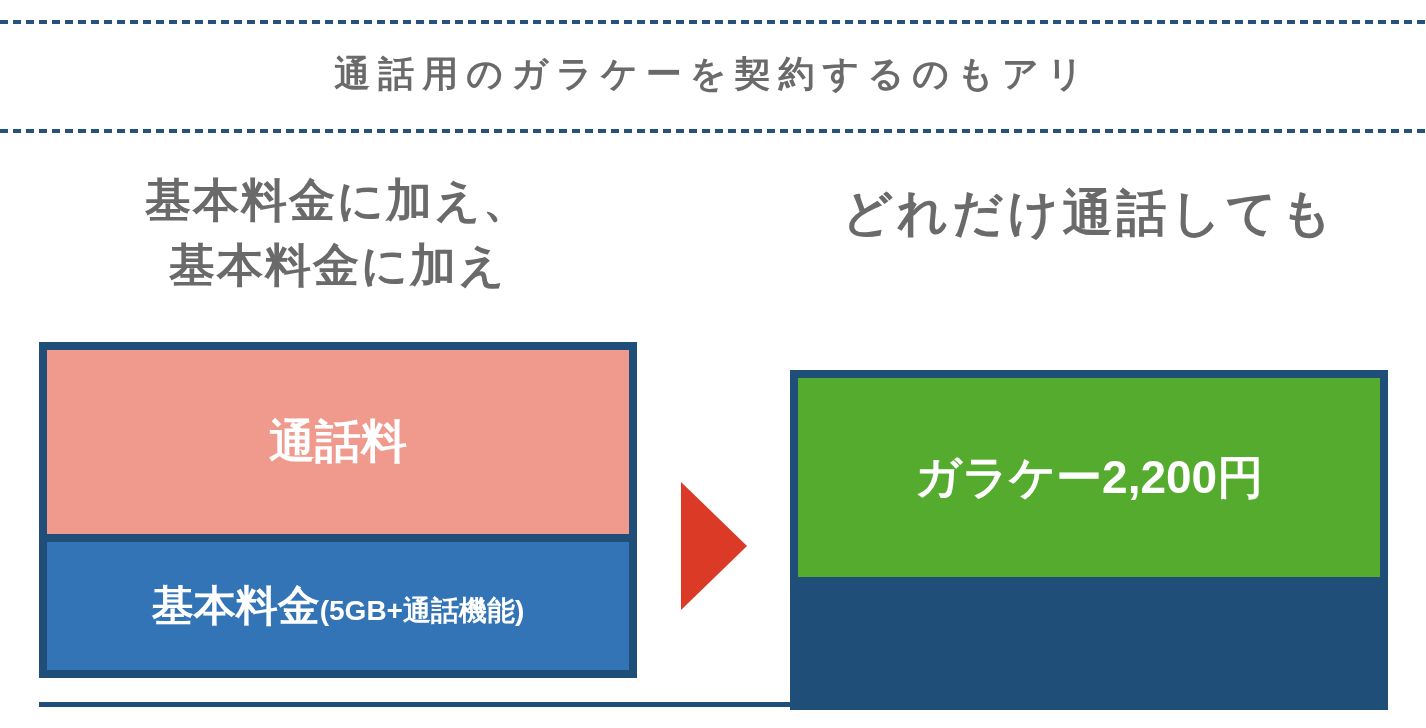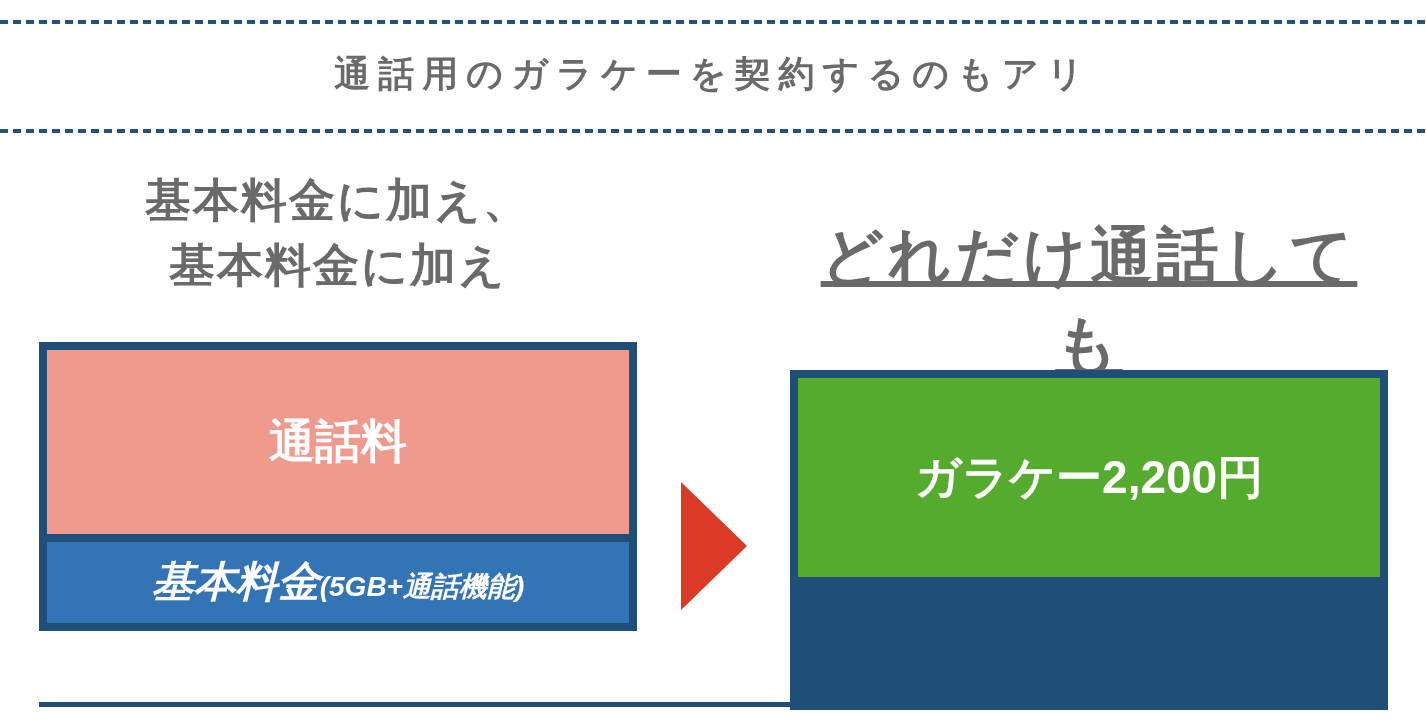--- a/index.html
+++ b/index.html
@@ -20,39 +20,39 @@
     background:repeating-linear-gradient(to right,var(--dotted-rule) 0 8px,transparent 8px 13px);}
   .rule-top{top:20px;}
   .rule-bottom{top:129px;}
 
   .title{position:absolute;top:56px;left:0;width:100%;text-align:center;
     font-size:36px;font-weight:bold;color:var(--heading-gray);letter-spacing:8px;line-height:1;}
 
   .heading{position:absolute;width:598px;text-align:center;font-weight:bold;
     color:var(--heading-gray);line-height:1.42;}
   .heading-left{left:39px;top:168px;font-size:46px;letter-spacing:2px;}
-  .heading-right{left:790px;top:212px;font-size:62px;letter-spacing:4px;text-decoration:underline;}
+  .heading-right{left:790px;top:178px;font-size:50px;letter-spacing:4px;}
 
   .baseline{position:absolute;left:39px;top:702px;width:1349px;height:5px;background:var(--border-navy);}
 
   .box{position:absolute;display:flex;flex-direction:column;box-sizing:border-box;
     border:8px solid var(--border-navy);background:var(--border-navy);}
-  .box-left{left:39px;top:342px;width:598px;height:289px;}
+  .box-left{left:39px;top:342px;width:598px;height:336px;}
   .box-right{left:790px;top:370px;width:598px;height:340px;}
 
   .sec{display:flex;flex-direction:column;align-items:center;justify-content:center;
     color:var(--box-text);font-weight:bold;text-align:center;}
   .sec-call{height:184px;background:var(--salmon-fill);}
   .sec-garake{height:199px;background:var(--green-fill);}
   .sec-base{flex:1;background:var(--blue-fill);border-top:8px solid var(--border-navy);}
 
   .t46{font-size:46px;}
   .t42{font-size:42px;}
   .t28{font-size:28px;}
-  .line{line-height:1.3;font-style:italic;}
+  .line{line-height:1.3;}
 
   .arrow{position:absolute;left:681px;top:482px;width:0;height:0;
     border-top:64px solid transparent;border-bottom:64px solid transparent;
     border-left:66px solid var(--arrow-red);}
 </style>
 </head>
 <body>
 
 <div class="stage">
 

